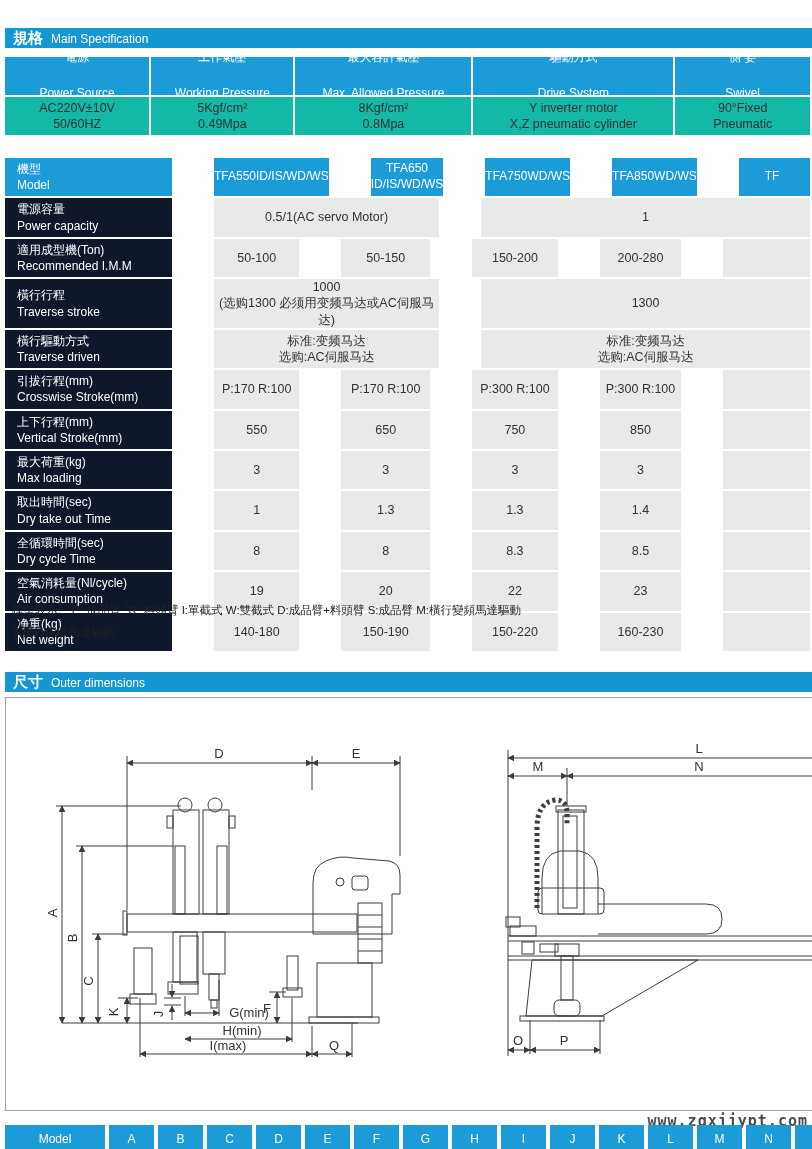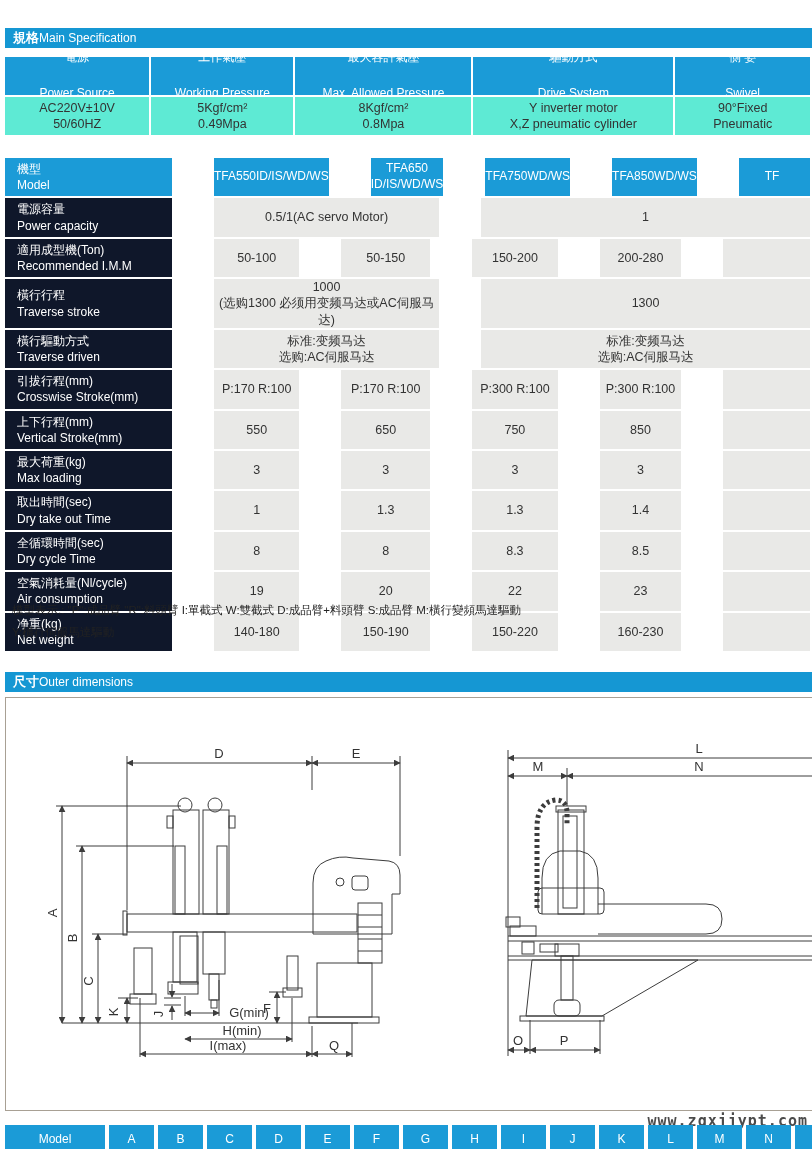--- a/index.html
+++ b/index.html
@@ -1,30 +1,30 @@
 <!DOCTYPE html>
 <html><head>
 <meta charset="utf-8">
 <style>
   html,body{margin:0;padding:0;background:#fff;}
   .page{position:relative;width:812px;height:1149px;overflow:hidden;background:#fff;
         font-family:"Liberation Sans",sans-serif;color:#333;}
   
   .secbar{position:absolute;left:5px;width:807px;height:20px;background:#1597d3;color:#fff;
           line-height:20px;font-size:12px;padding-left:8px;box-sizing:border-box;}
-  .secbar .zh{font-weight:bold;font-size:13px;text-align:center;}
+  .secbar .zh{font-weight:bold;font-size:15px;margin-right:8px;text-align:center;}
   
   .cell{display:flex;flex-direction:column;justify-content:center;align-items:center;
         text-align:center;box-sizing:border-box;white-space:pre-line;line-height:1.3;}
   
   .gtable{position:absolute;left:5px;top:57px;width:807px;}
   .grow{display:flex;margin-bottom:2px;}
   .gcell{margin-right:2px;height:38px;gap:20px;}
   .ghead{background:#1b9bd7;color:#fff;font-size:12px;}
-  .gval{background:#5eead4;color:#333;font-size:12.5px;}
+  .gval{background:#14b8a6;color:#333;font-size:12.5px;}
   .gw0{width:150px}.gw1{width:148px}.gw2{width:183px}.gw3{width:208px}.gw4{width:140px}
   
   .mtable{position:absolute;left:5px;top:158px;width:807px;}
   .mrow{display:flex;margin-bottom:2px;align-items:stretch;}
   .mlabel{width:167px;min-width:167px;background:#0f172a;color:#fff;font-size:12px;
           display:flex;flex-direction:column;justify-content:center;align-items:flex-start;
           padding:3px 4px 3px 12px;box-sizing:border-box;line-height:1.35;margin-right:2px;}
   .mhead{background:#1b9bd7 !important;color:#fff !important;}
   .mcell{margin-right:2px;background:#e9e9e7;color:#333;font-size:12.5px;min-height:33px;margin-left:40px;}
   .mheadrow .mcell{height:38px;font-size:12px;min-height:38px;}

